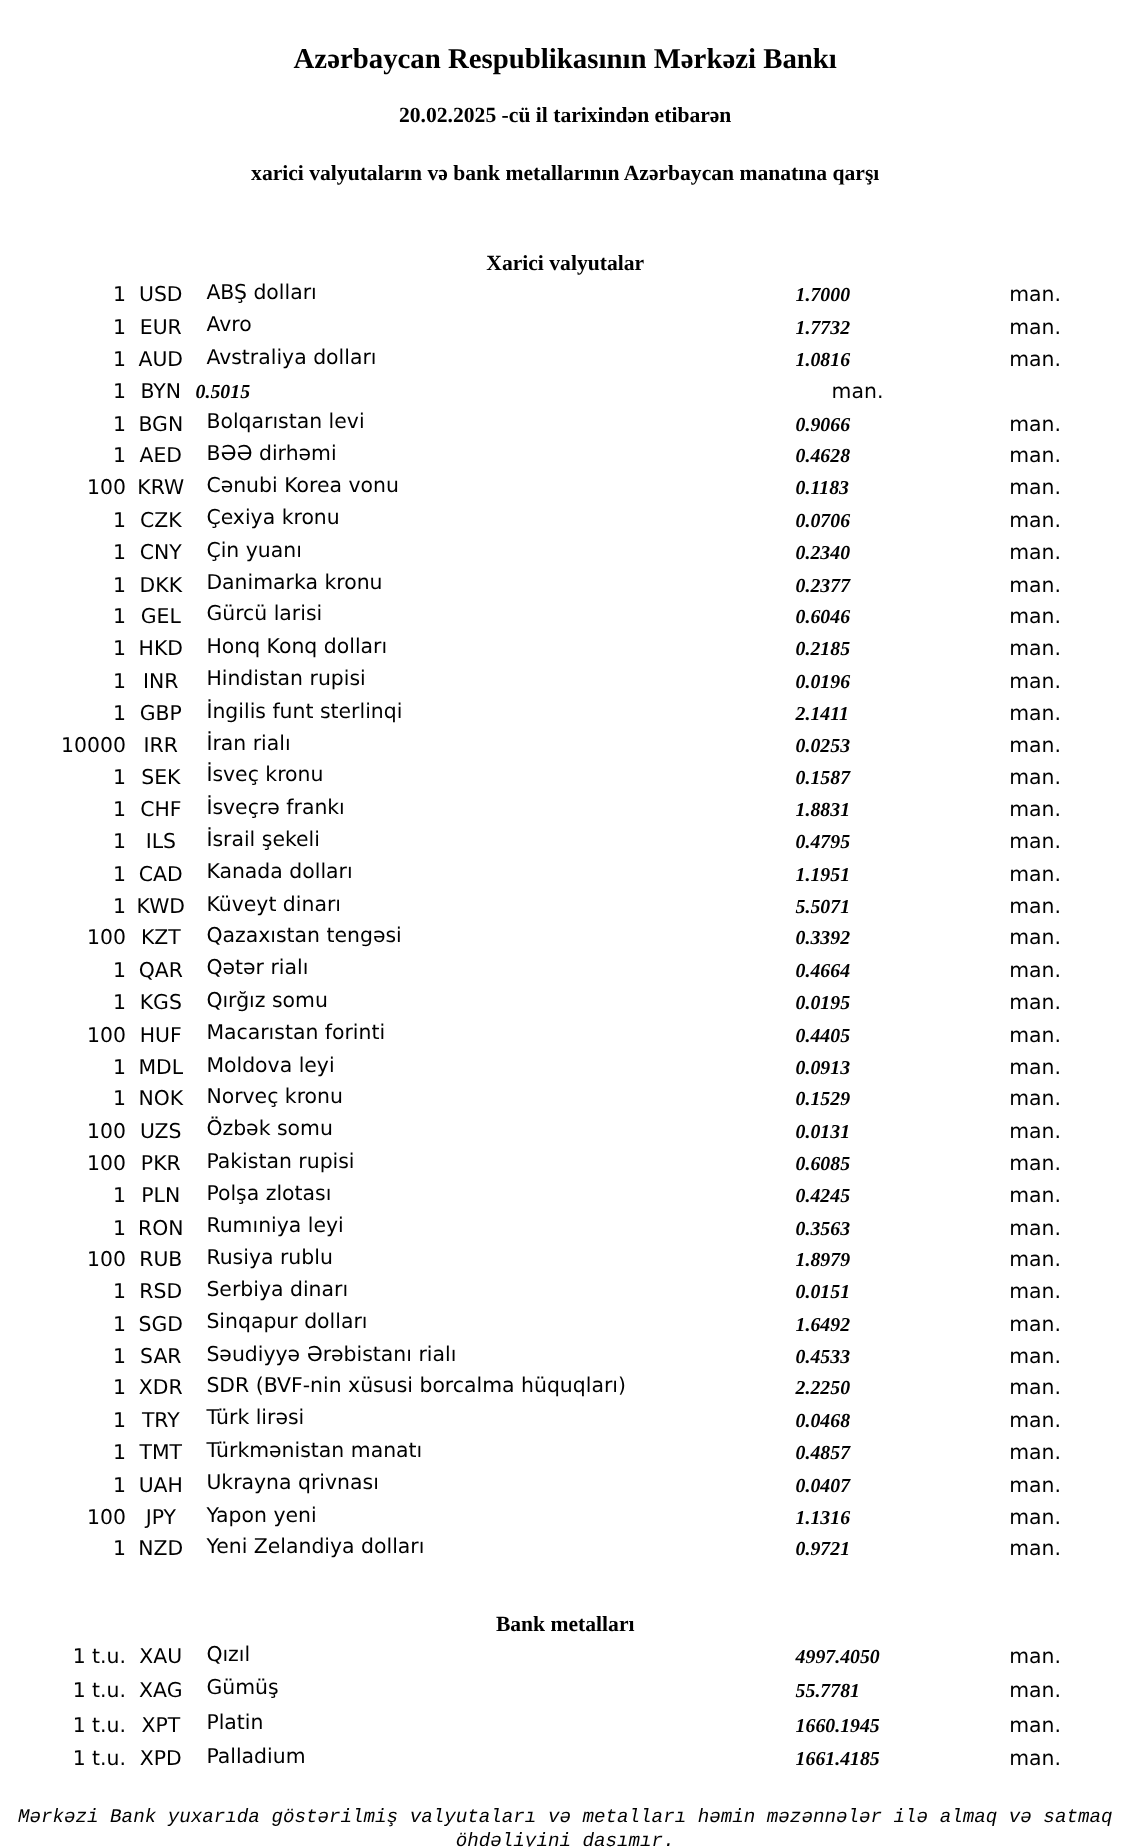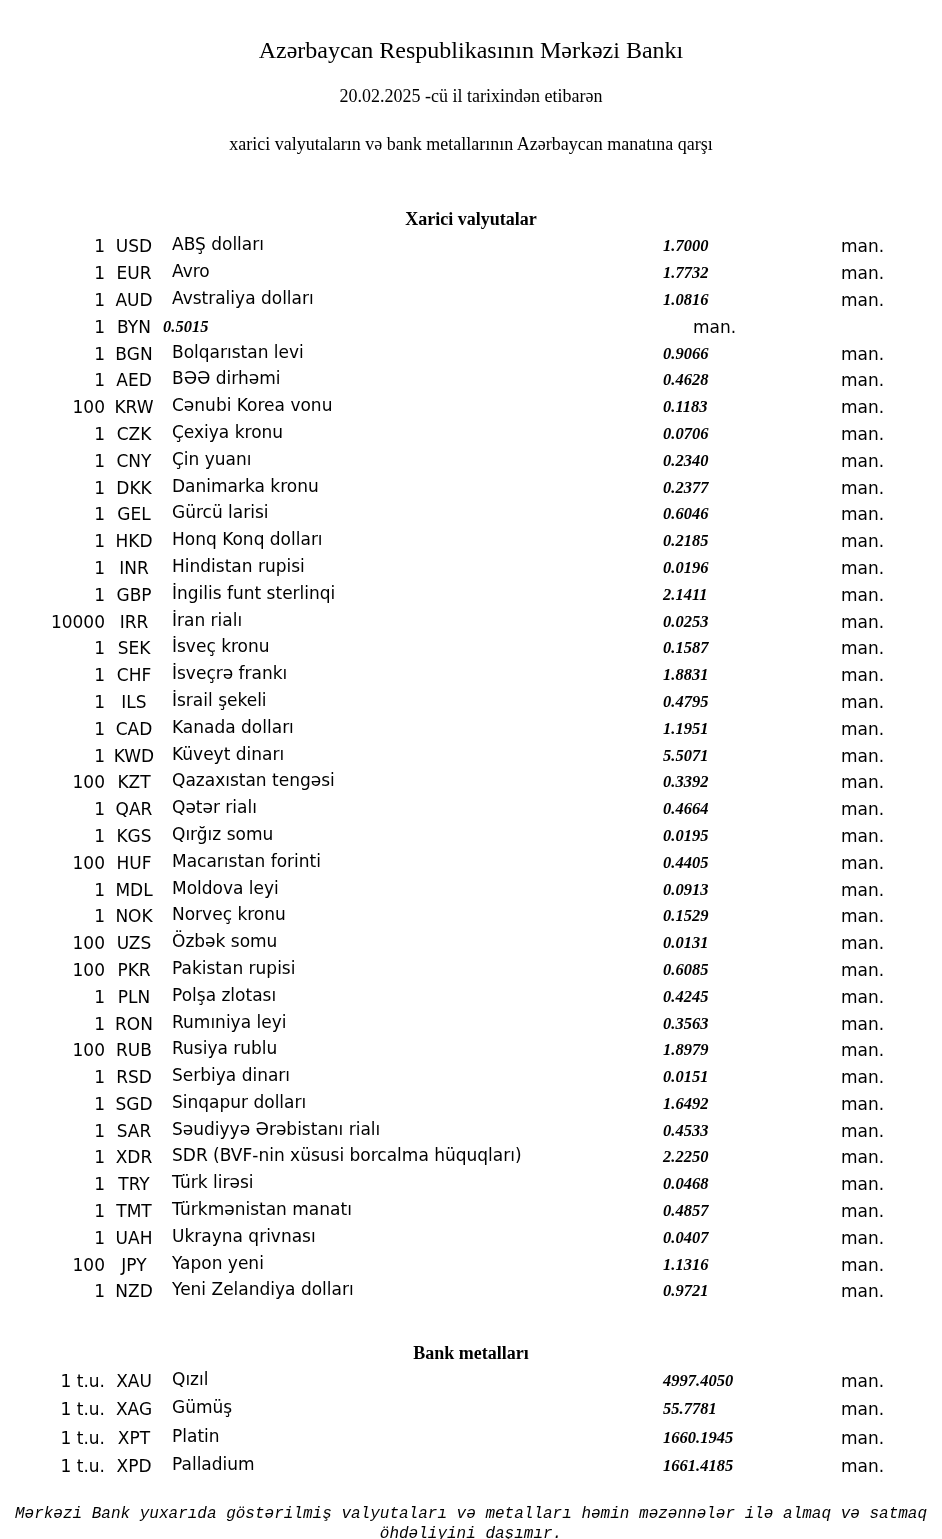--- a/index.html
+++ b/index.html
@@ -11,21 +11,21 @@
     color: #000000;
     font-family: "DejaVu Sans", sans-serif;
     overflow: hidden;
   }
 
   
   .header {
     padding-top: 36px;
     text-align: center;
     font-family: "Liberation Serif", serif;
-    font-weight: normal;
+    font-weight: bold;
   }
   .bank-title { font-size: 24px; line-height: 28px; }
   .date-line  { font-size: 18px; line-height: 22px; margin-top: 21px; }
   .subtitle   { font-size: 18px; line-height: 22px; margin-top: 26px; }
 
   
   .section-title {
     text-align: center;
     font-family: "Liberation Serif", serif;
     font-weight: bold;

